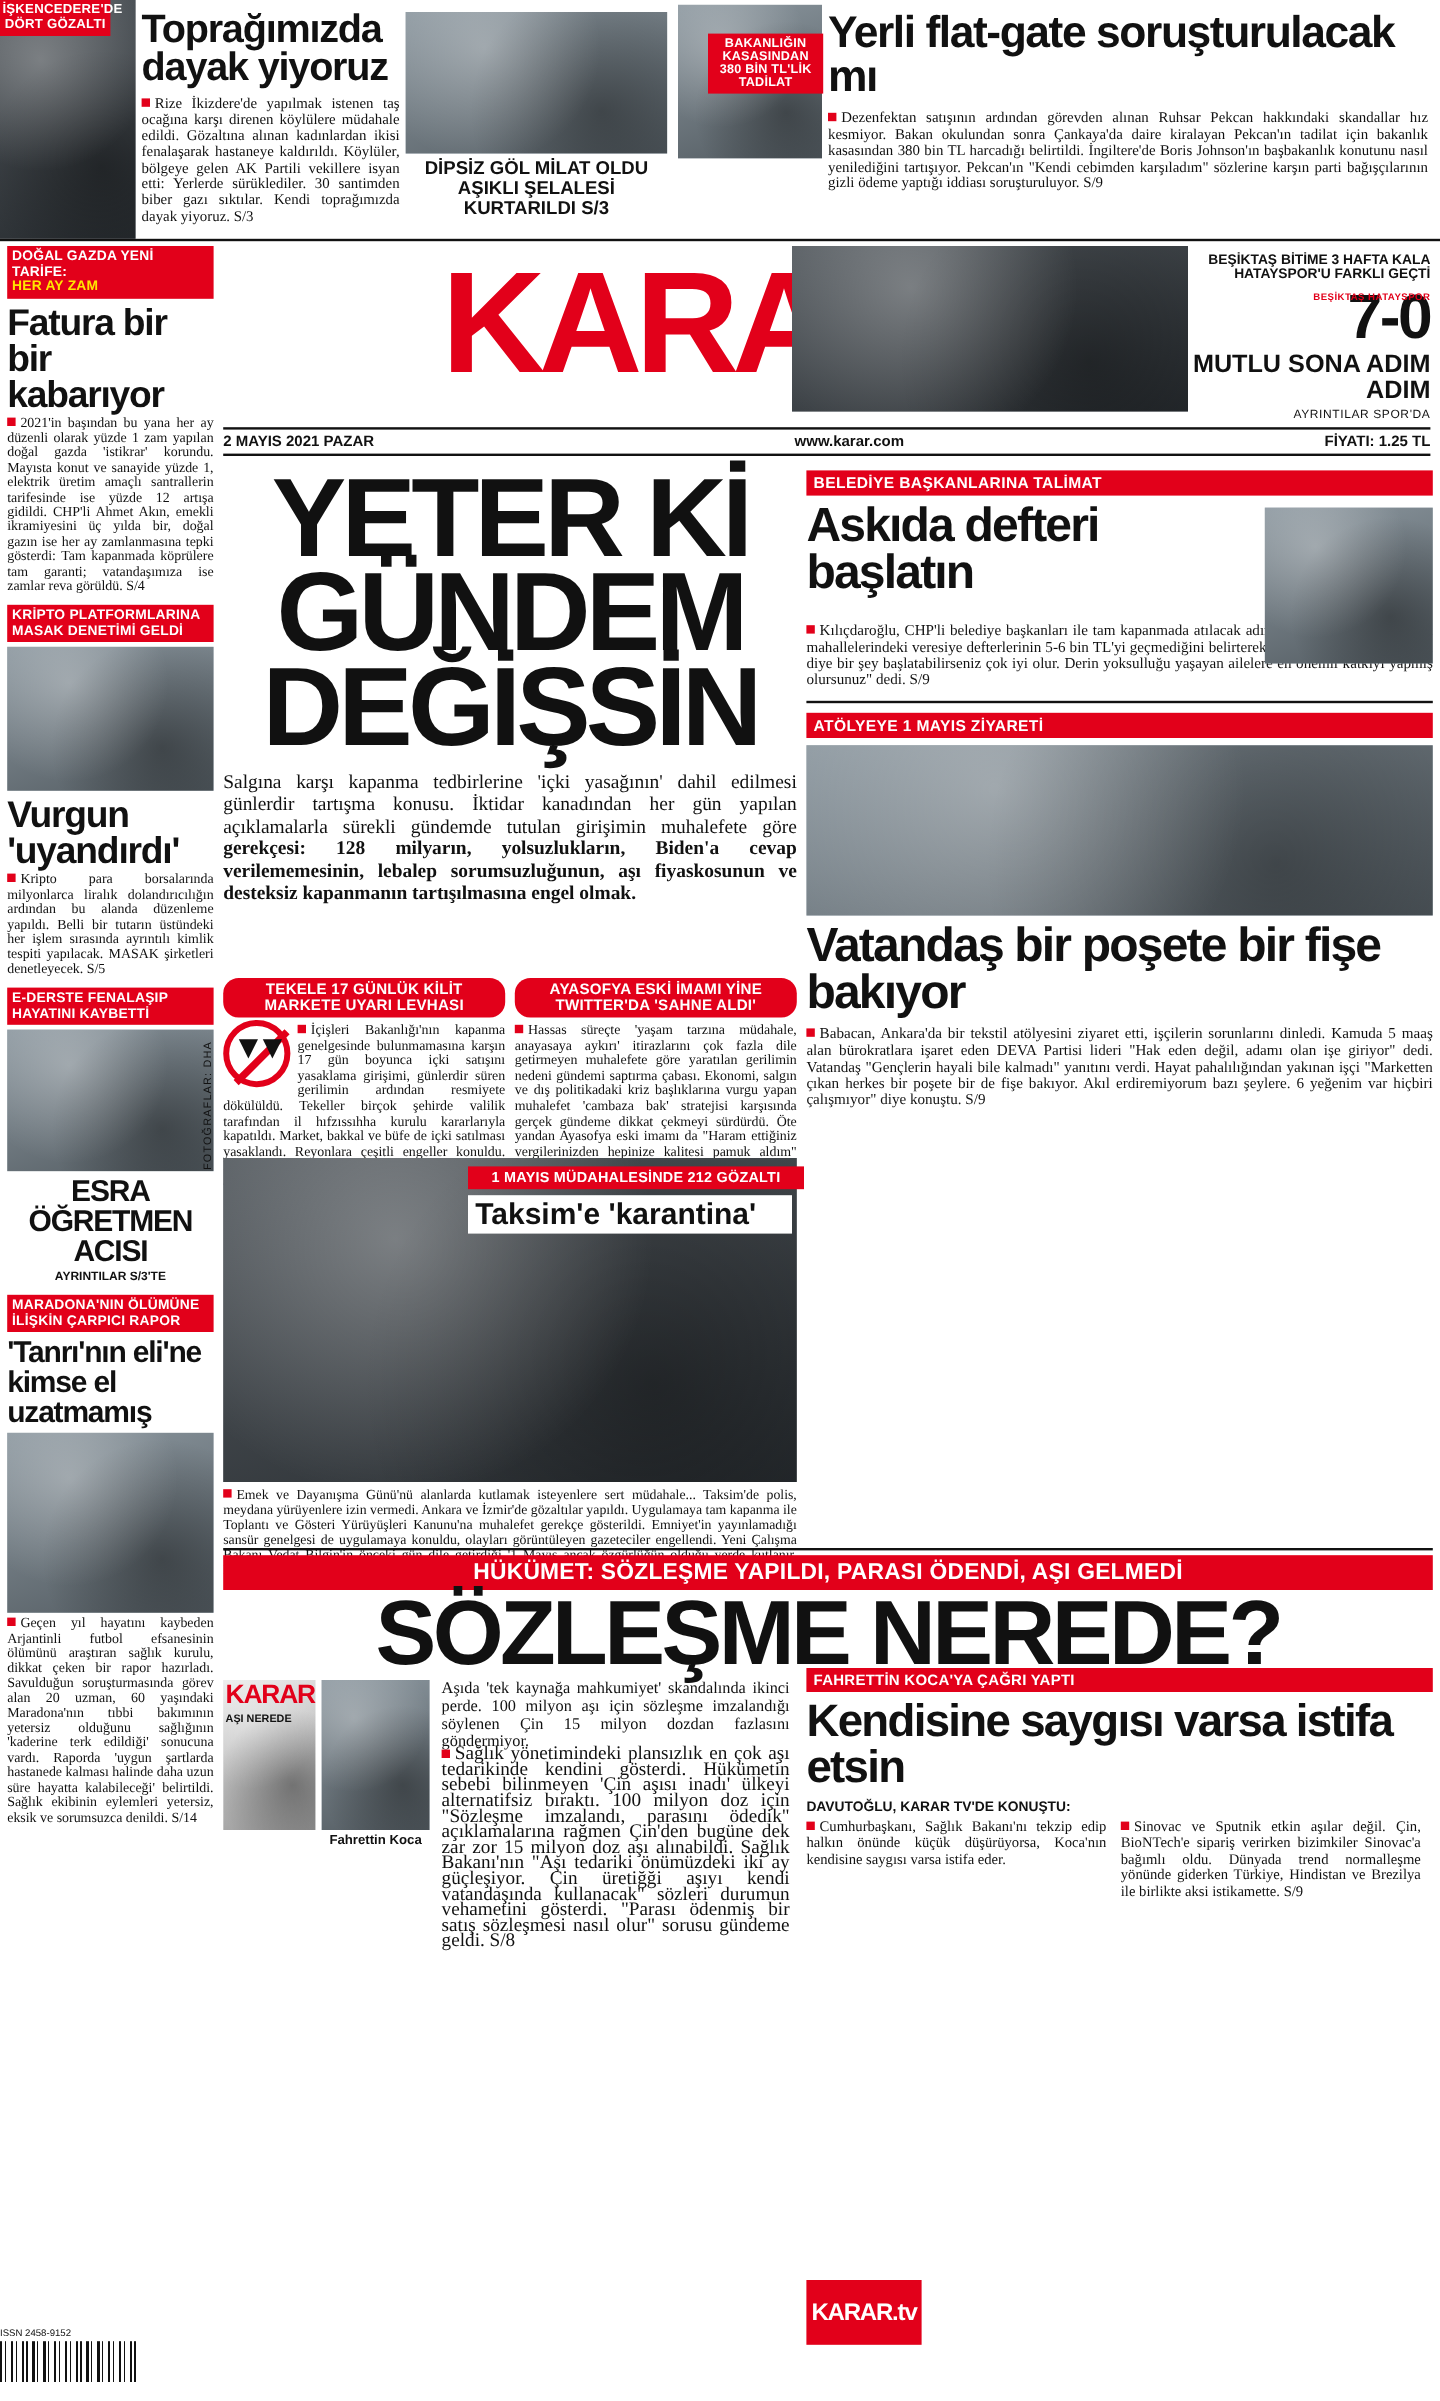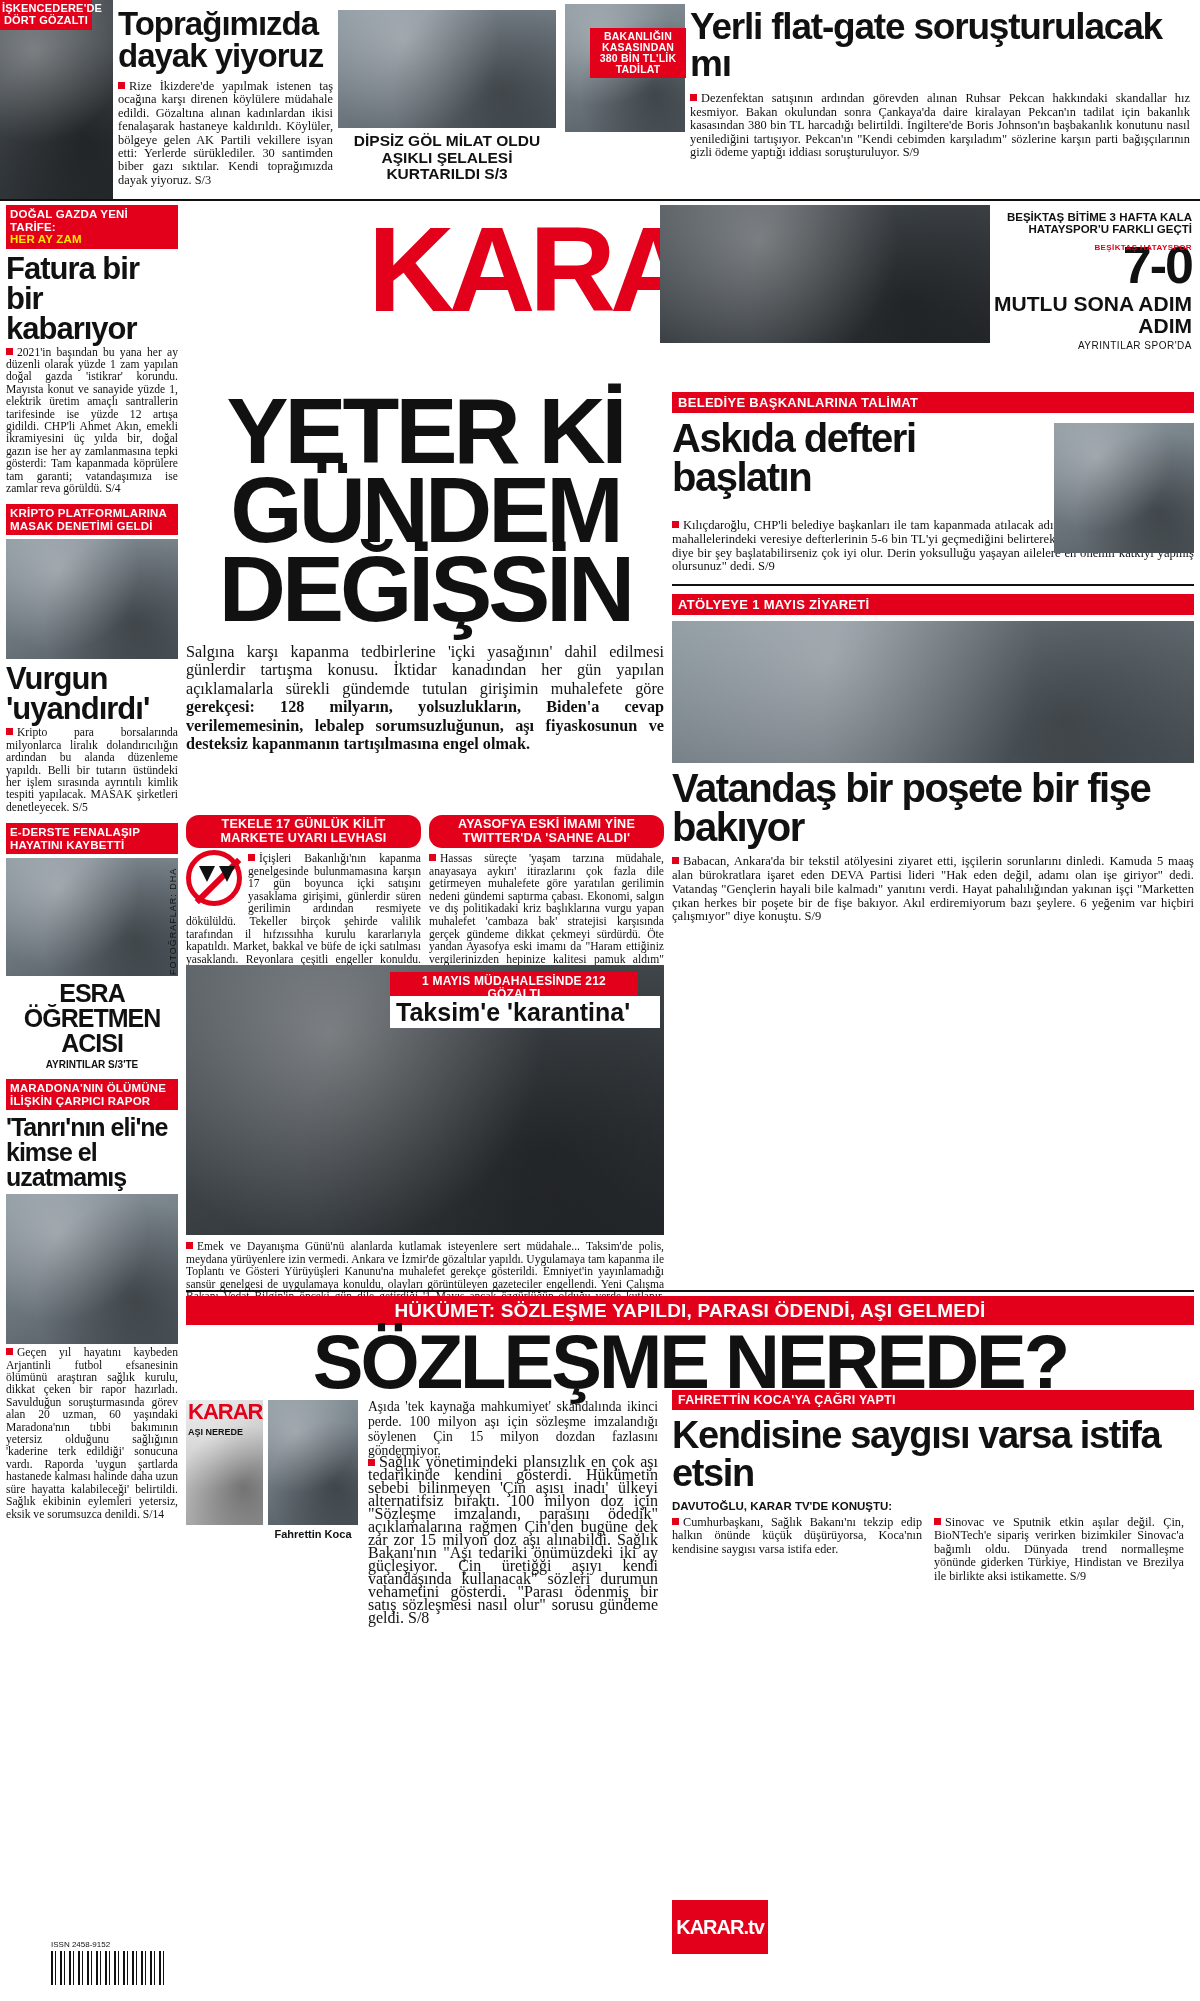--- a/index.html
+++ b/index.html
@@ -150,21 +150,21 @@
   .noalcohol .g1, .noalcohol .g2 {
     position:absolute; top:11px; width:0; height:0;
     border-left:8px solid transparent; border-right:8px solid transparent; border-top:16px solid #111;
   }
   .noalcohol .g1 { left:8px; }
   .noalcohol .g2 { left:28px; }
 
   
   .taksim-photo { position:absolute; left:186px; top:965px; width:478px; height:270px; }
   .taksim-tag {
-    position:absolute; left:390px; top:972px; width:248px; padding:3px 4px;
+    position:absolute; left:390px; top:972px; width:280px; padding:3px 4px;
     font-size:12px; line-height:13px; text-align:center; z-index:4;
   }
   .taksim-title {
     position:absolute; left:390px; top:996px; width:270px;
     background:#fff; color:#111; font-family:"Liberation Sans", sans-serif;
     font-weight:bold; font-size:25px; line-height:28px; padding:2px 6px; z-index:4;
   }
   .fotomuh {
     position:absolute; left:168px; top:975px;
     font-size:9px; letter-spacing:1px;
@@ -227,21 +227,21 @@
   }
   .bot-right .dk {
     margin-top:8px; font-family:"Liberation Sans", sans-serif; font-weight:bold; font-size:11.5px;
   }
   .bot-right p { font-size:12.2px; line-height:13.4px; text-align:justify; margin:4px 0 0; }
   .kararTv {
     position:absolute; left:672px; top:1900px; width:96px; height:54px;
     background:#e2001a; color:#fff; font-family:"Liberation Sans", sans-serif;
     font-weight:bold; font-size:20px; line-height:54px; text-align:center; letter-spacing:-1px;
   }
-  .barcode { position:absolute; left:15px; top:1940px; width:120px;padding-left:36px; }
+  .barcode { position:absolute; left:0; top:1940px; width:120px; }
   .barcode .bars {
     height:34px; width:116px;
     background:repeating-linear-gradient(90deg,#111 0 2px,#fff 2px 4px,#111 4px 5px,#fff 5px 9px);
   }
   .barcode .isbn { font-size:8px; margin-bottom:2px; font-family:"Liberation Sans", sans-serif; }
 </style>
 </head>
 <body>
 
 <div class="page">
@@ -271,20 +271,25 @@
   <div class="masthead">
     <div class="logo">KARAR</div>
     <div class="photo dark mh-photo"></div>
     <div class="mast-right">
       <div class="mh-teams">BEŞİKTAŞ  HATAYSPOR</div>
       <div class="kicker">BEŞİKTAŞ BİTİME 3 HAFTA KALA HATAYSPOR'U FARKLI GEÇTİ</div>
       <div class="score">7-0</div>
       <div class="mutlu">MUTLU SONA ADIM ADIM</div>
       <div class="detay">AYRINTILAR SPOR'DA</div>
     </div>
+    <div class="infoline">
+      <span>2 MAYIS 2021 PAZAR</span>
+      <span>www.karar.com</span>
+      <span>FİYATI: 1.25 TL</span>
+    </div>
   </div>
 
   <div class="rail">
 
     <div class="rail-sec">
       <div class="redbar rail-title">
         <span>DOĞAL GAZDA YENİ TARİFE:</span><br>
         <span class="y">HER AY ZAM</span>
       </div>
       <h3>Fatura bir bir kabarıyor</h3>

